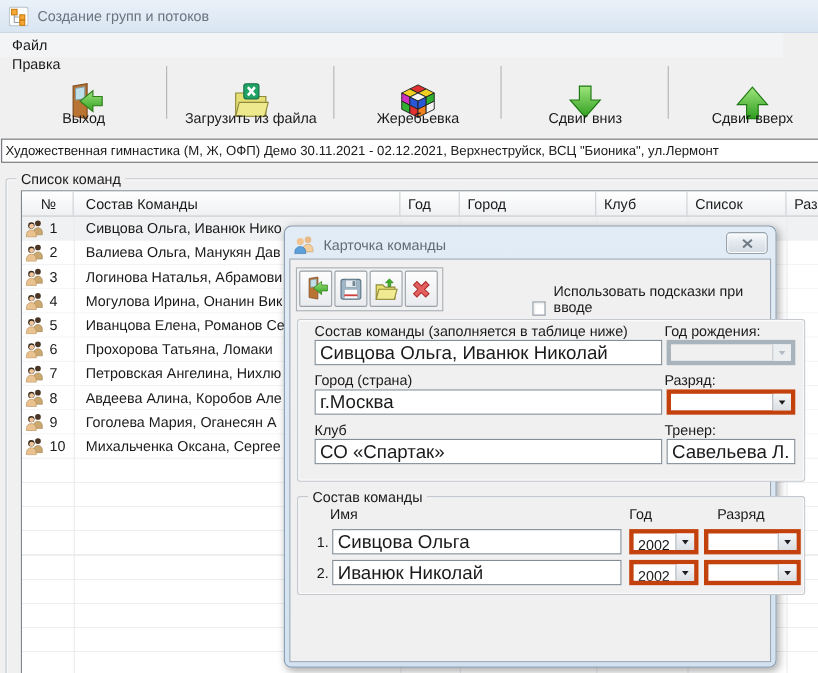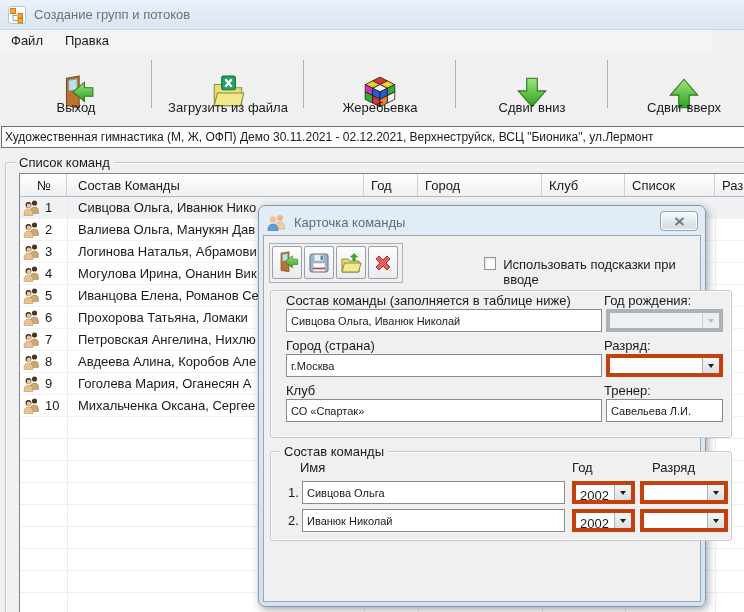--- a/index.html
+++ b/index.html
@@ -10,21 +10,21 @@
     background:#f0f0f0; font-family:"Liberation Sans",sans-serif;
     font-size:13px; color:#1a1a1a;
   }
   
   .titlebar { position:absolute; left:0; top:0; width:744px; height:30px;
     background:linear-gradient(#eaf1f9,#d9e5f2); border-bottom:1px solid #cbd8e6;
     display:flex; align-items:center; padding-left:8px; }
   .titlebar .t-ico { width:18px; height:18px; margin-right:8px; }
   .titlebar .t-txt { color:#67737e; font-size:13px; }
   .menubar { position:absolute; left:0; top:30px; width:712px; height:22px;
-    background:#f3f4f5; display:flex; }
+    background:#f3f4f5; display:flex;flex-direction:column; }
   .menu-item { padding:3px 11px 0 11px; height:22px; cursor:default; }
   .menu-item:first-child { margin-left:0; }
   .toolbar { position:absolute; left:0; top:52px; width:760px; height:68px; display:flex; }
   .tbtn { width:152px; height:66px; position:relative; display:flex; flex-direction:column;
     align-items:center; justify-content:flex-end; padding-bottom:3px; }
   .tbtn::after { content:""; position:absolute; right:0; top:8px; bottom:10px;
     width:1px; background:#b0b3b6; }
   .tbtn .ico { height:44px; display:flex; align-items:center; justify-content:center; }
   .tbtn .lbl { font-size:13px;margin-top:25px; }
   .infobar { position:absolute; left:1px; top:126px; width:758px; height:22px;
@@ -71,26 +71,26 @@
     background:linear-gradient(#fafcfe,#e3e9ee 45%,#d4dbe2);
     box-shadow:inset 0 0 0 1px #fff; display:flex; align-items:center; justify-content:center;
     cursor:default; }
   .dlg-client { position:absolute; left:4px; right:4px; top:29px; bottom:4px;
     background:#f0f0f0; border:1px solid #9aa8b6; }
   .dlg-tbar { position:absolute; left:5px; top:7px; width:134px; height:40px;
     border:1px solid #aab0b5; background:#f0f0f0; display:flex; gap:2px; padding:2px; }
   .dbtn { width:30px; height:33px; border:1px solid #99a1a8; border-radius:2px;
     background:linear-gradient(#fdfdfd,#e9ebee); display:flex; align-items:center;
     justify-content:center; }
-  .chkrow { position:absolute; left:220px; top:21px; display:flex; align-items:flex-start; gap:7px; }
+  .chkrow { position:absolute; left:220px; top:21px; display:flex; align-items:flex-end; gap:7px; }
   .chk { width:13px; height:13px; background:#fff; border:1px solid #8b959e;
     box-shadow:inset 1px 1px 2px rgba(0,0,0,.12); }
   .lbl { position:absolute; font-size:13px; white-space:nowrap; }
   .tb { position:absolute; border:1px solid #828d98; background:#fff; padding:0 4px;
-    font-size:11px; outline:none; }
+    font-size:17px; outline:none; }
   .combo { position:absolute; border:4px solid #c2410c; background:#fff; display:flex;text-decoration:underline; }
   .combo .val { flex:1; padding:3px 0 0 4px; font-size:13px; overflow:hidden; }
   .combo .arrow-btn { width:17px; border-left:1px solid #aab2ba;
     background:linear-gradient(#f5f6f8,#dbdfe3); display:flex; align-items:center;
     justify-content:center; }
   .tri { width:0; height:0; border:3.5px solid transparent; border-top:4.5px solid #1c1c1c;
     margin-top:4px; }
   .combo.disabled { background:#f0f0f0; border-color:#a9b3bb; }
   .combo.disabled .arrow-btn { background:#eceef0; border-left-color:#c8cdd2; }
   .combo.disabled .tri { border-top-color:#b4bcc3; }

